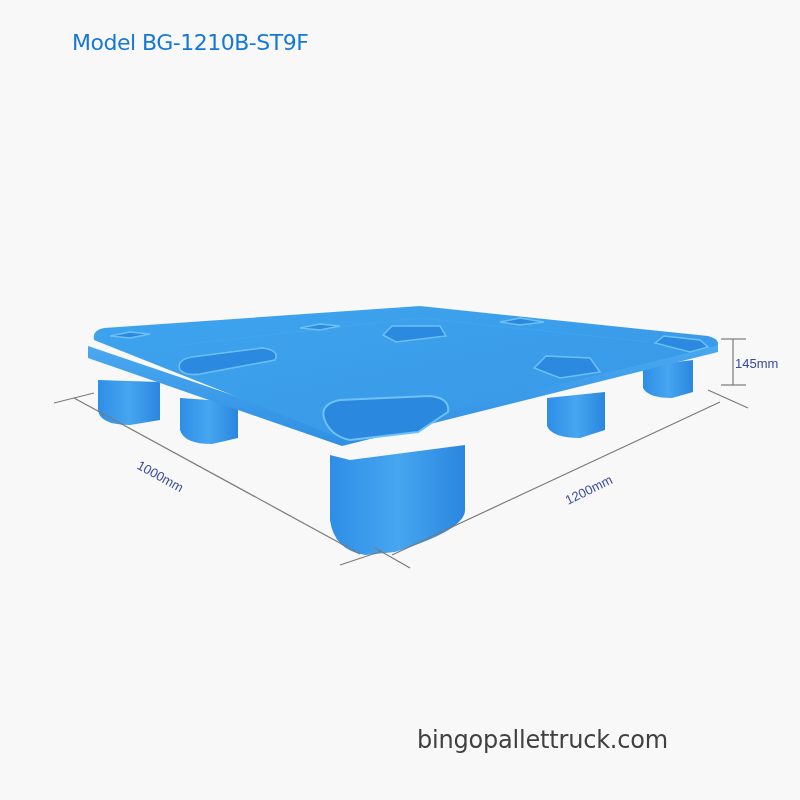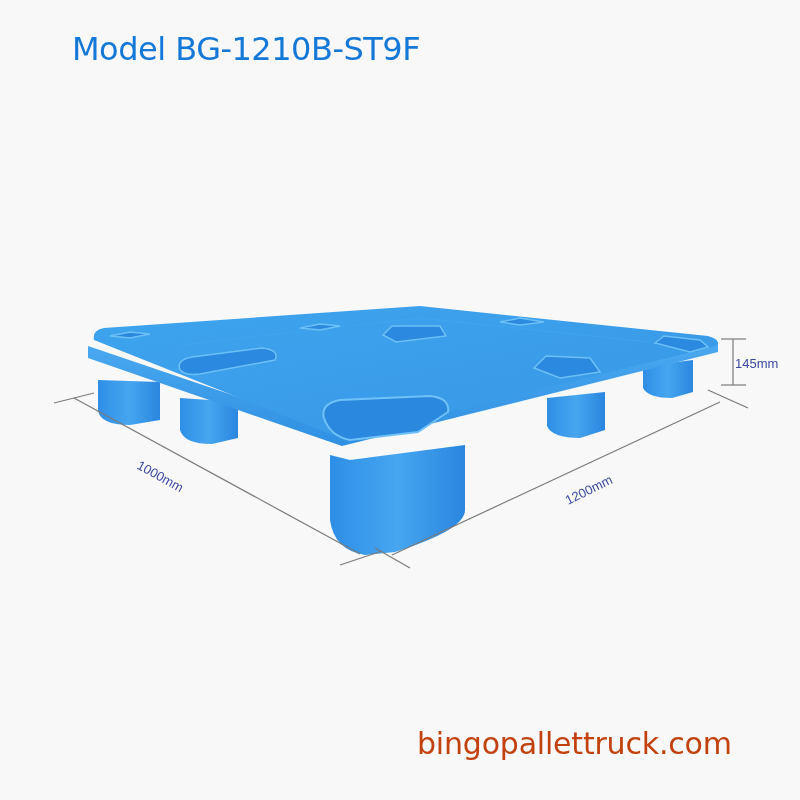--- a/index.html
+++ b/index.html
@@ -4,27 +4,27 @@
   <style>
     html, body { margin: 0; padding: 0; }
     body {
       width: 800px; height: 800px; overflow: hidden;
       background: #f8f8f8;
       position: relative;
       font-family: "DejaVu Sans", sans-serif;
     }
     .title {
       position: absolute; left: 72px; top: 30px;
-      font-size: 32px; font-weight: normal; letter-spacing: -0.5px;
+      font-size: 22px; font-weight: normal; letter-spacing: -0.5px;
       color: #1478d8;
       font-family: "DejaVu Sans", sans-serif;
     }
     .watermark {
       position: absolute; left: 417px; top: 726px;
-      font-size: 30px; color: #c2410c;
+      font-size: 24px; color: #404040;
       font-family: "DejaVu Sans", sans-serif;
       letter-spacing: -0.2px;
       text-align: center;
     }
     svg.scene { position: absolute; left: 0; top: 0; }
     .dim-text { font-family: "Liberation Sans", sans-serif; font-size: 13px; fill: #3b4aa0; }
   </style>
 </head>
 <body>
 

